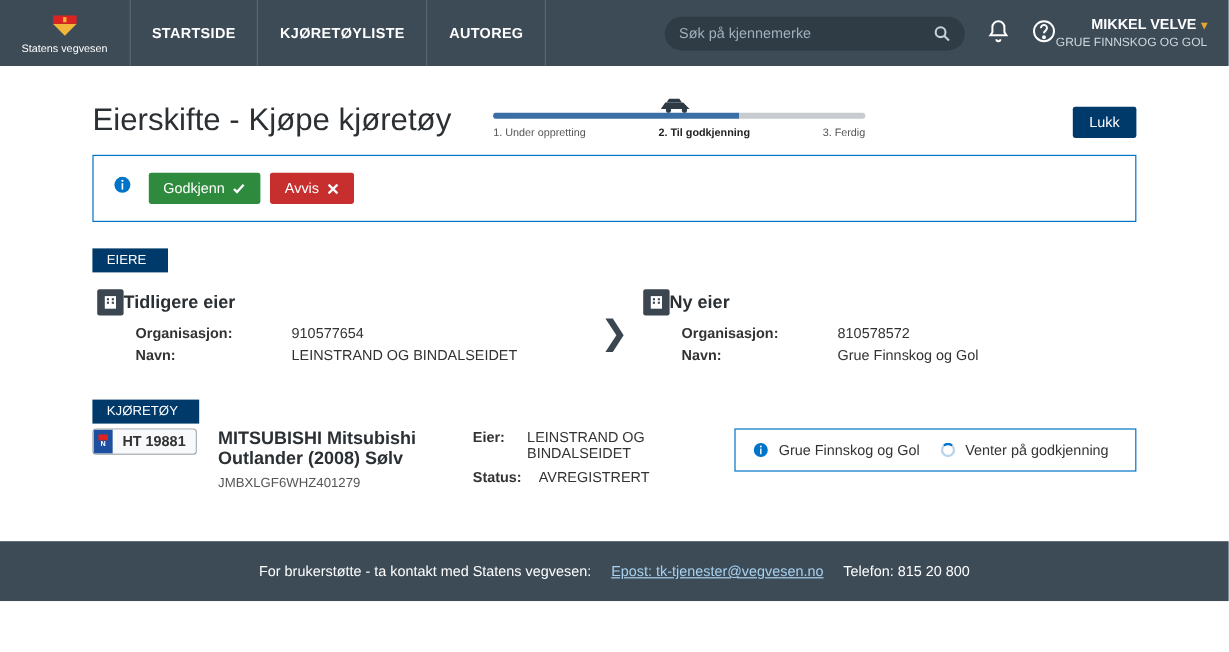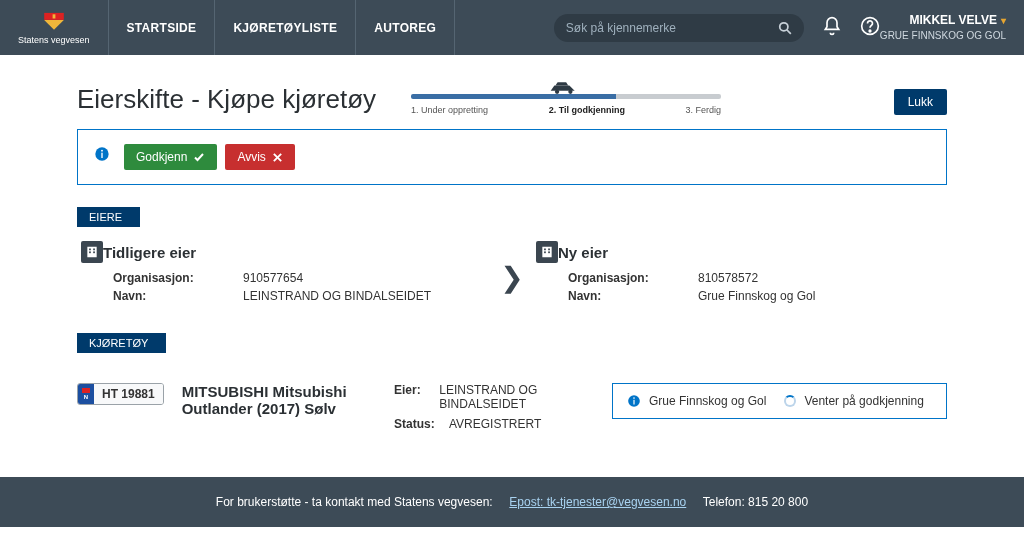--- a/index.html
+++ b/index.html
@@ -95,21 +95,21 @@
     width:22px; height:22px; background:#3b4650; border-radius:2px;
     display:flex; align-items:center; justify-content:center;
   }
   .owner-title { font-size:15px; font-weight:bold; color:#2b3034; }
   .kv { display:flex; font-size:12px; margin:4px 0 4px 32px; }
   .kv .k { width:130px; font-weight:bold; }
   .arrow {
     width:40px; text-align:center; font-size:28px; color:#3b4650; margin-top:24px;
   }
   
-  .vehicle { display:flex; margin-top:30px; gap:18px; align-items:flex-start; }
+  .vehicle { display:flex; margin-top:4px; gap:18px; align-items:flex-start; }
   .plate {
     border:1px solid #9aa2a8; border-radius:3px; display:flex;
     align-items:stretch; overflow:hidden; height:22px; font-size:12px; font-weight:bold;
   }
   .plate-blue {
     width:16px; background:#1c4fa0; display:flex; flex-direction:column;
     align-items:center; justify-content:center; font-size:6px; color:#fff;
   }
   .plate-flag { width:8px; height:5px; background:#d22; margin-bottom:1px; }
   .plate-txt { padding:0 8px; display:flex; align-items:center; background:#f8f9fa; }
@@ -290,21 +290,22 @@
   <div class="vehicle">
     <div class="plate">
       <div class="plate-blue">
         <div class="plate-flag"></div>
         <span>N</span>
       </div>
       <div class="plate-txt">HT 19881</div>
     </div>
 
     <div class="veh-main">
-      <div class="veh-title">MITSUBISHI Mitsubishi Outlander (2017) Sølv</div>
+      <div class="veh-title">MITSUBISHI Mitsubishi Outlander (2008) Sølv</div>
+      <div class="veh-sub">JMBXLGF6WHZ401279</div>
     </div>
 
     <div class="veh-attrs">
       <div class="row">
           <span class="k">Eier:</span>
           <span>LEINSTRAND OG BINDALSEIDET</span>
         </div>
       <div class="row">
           <span class="k">Status:</span>
           <span>AVREGISTRERT</span>

